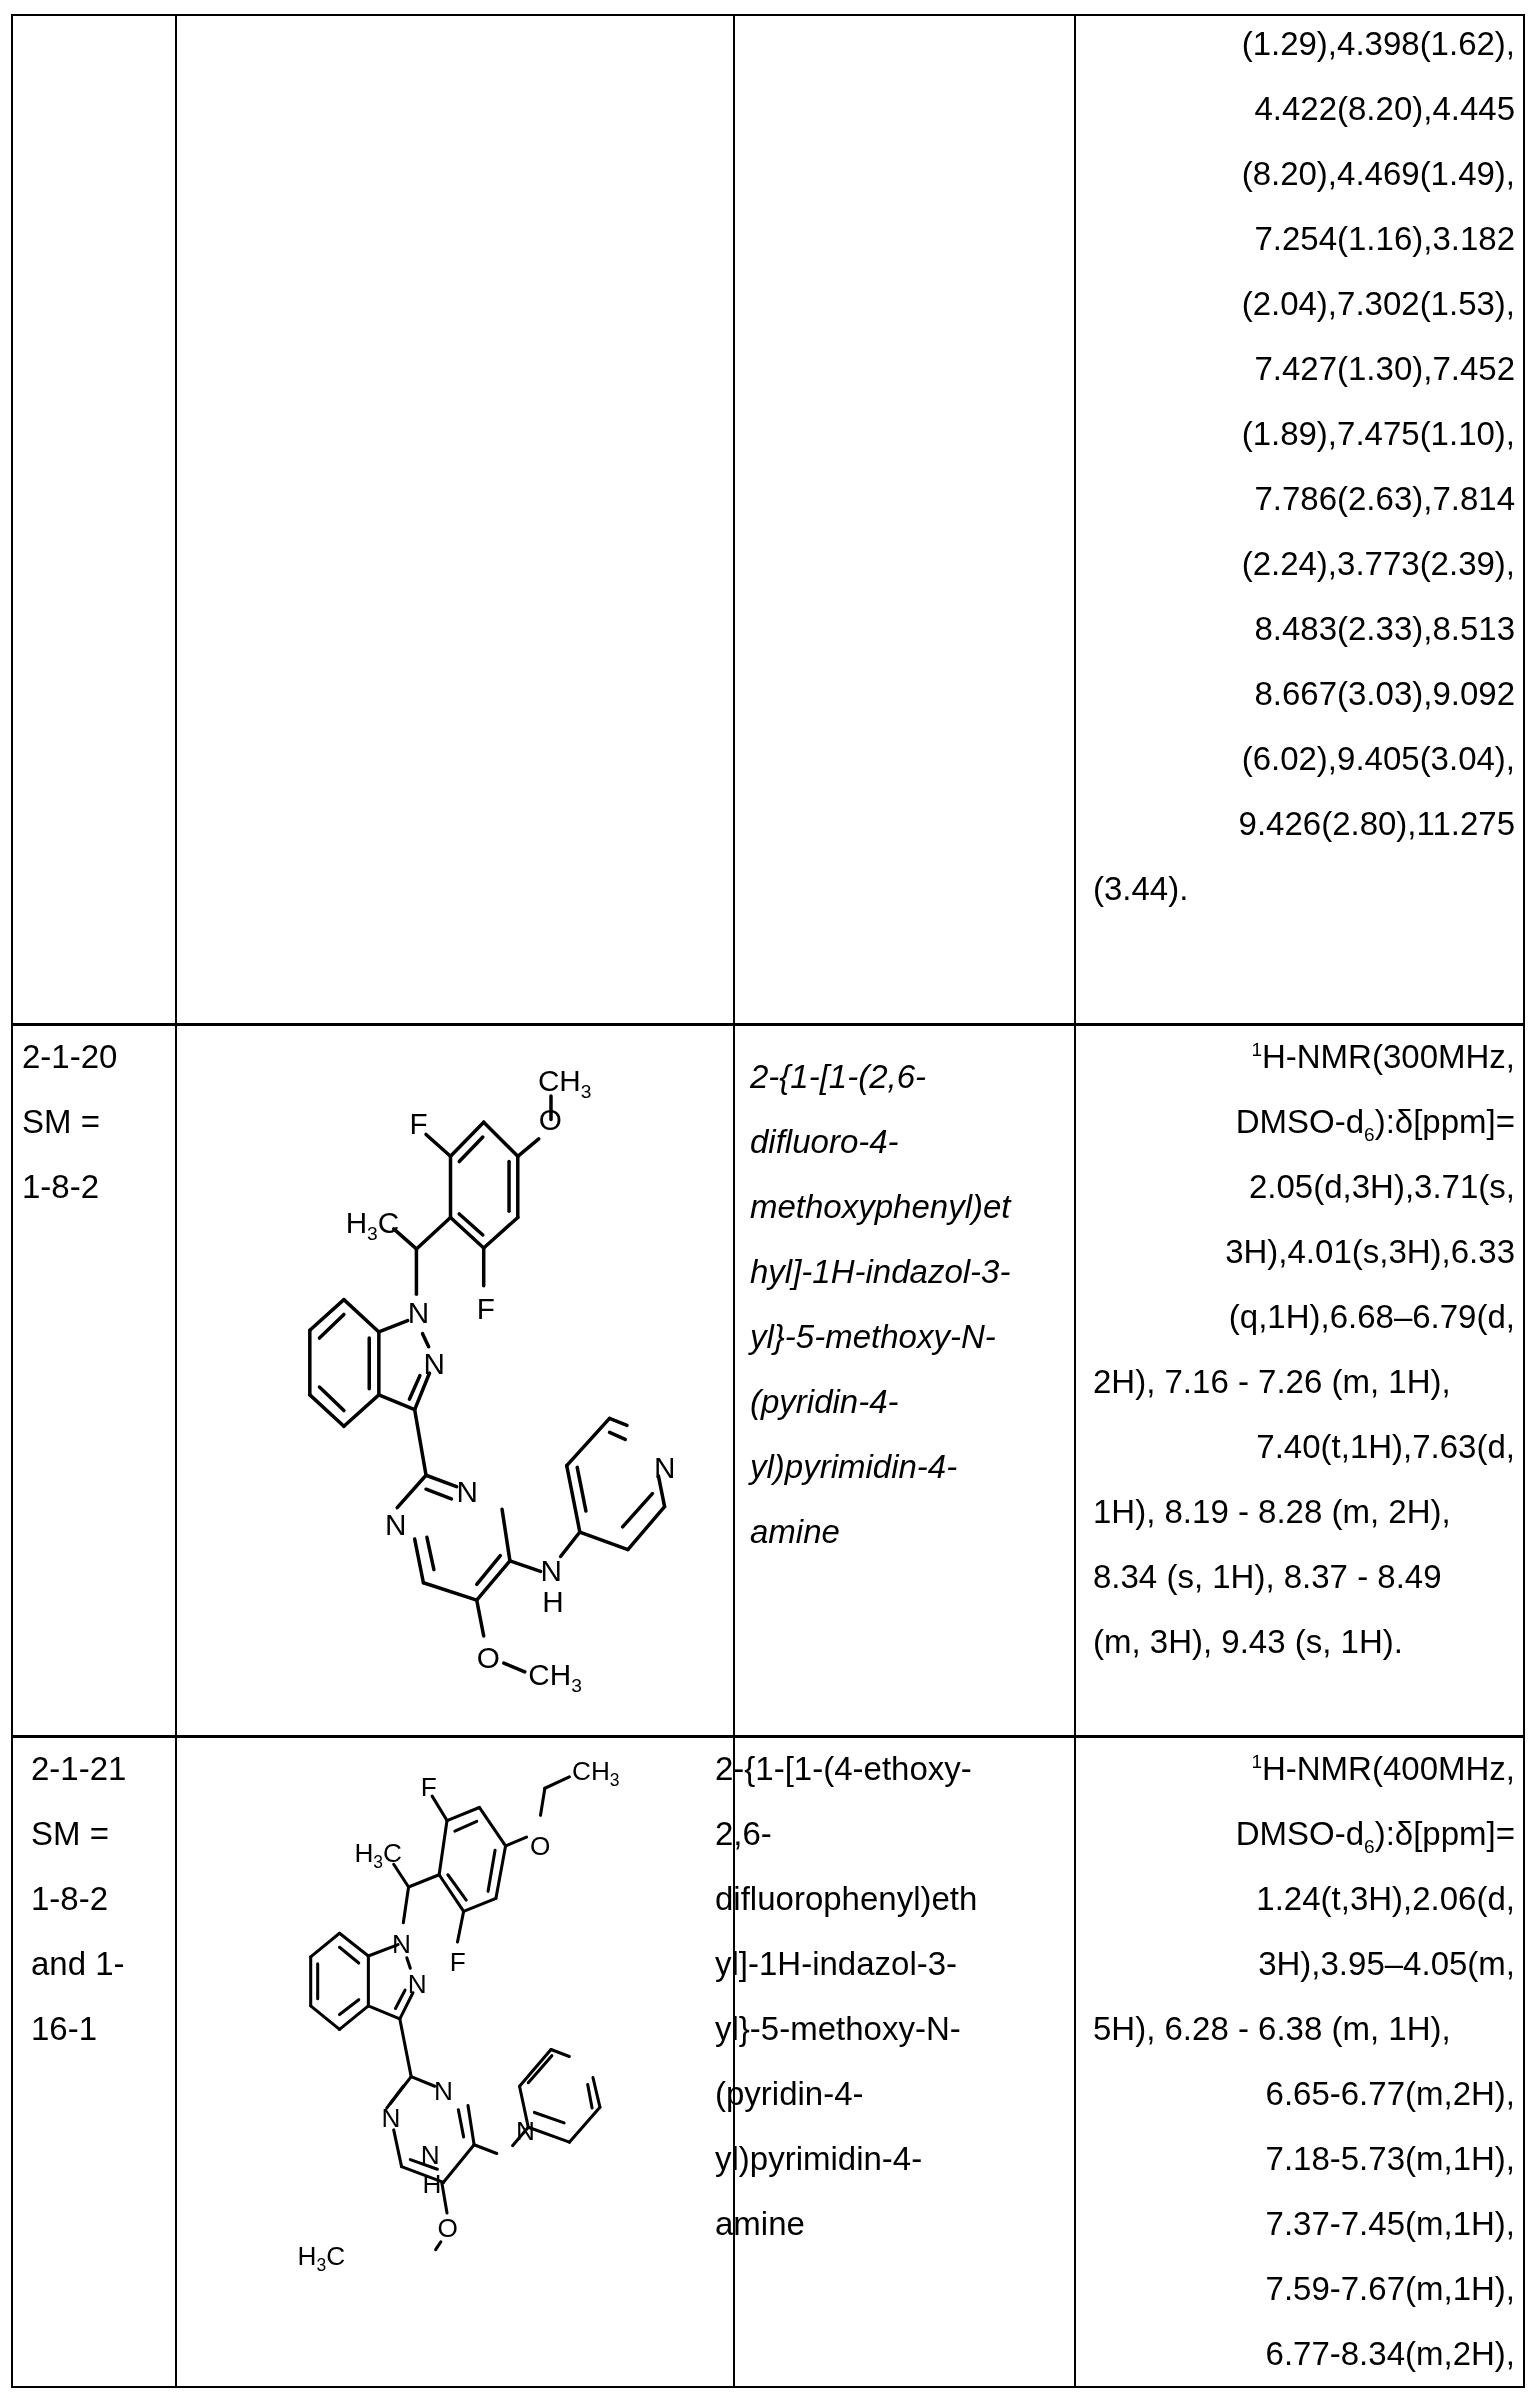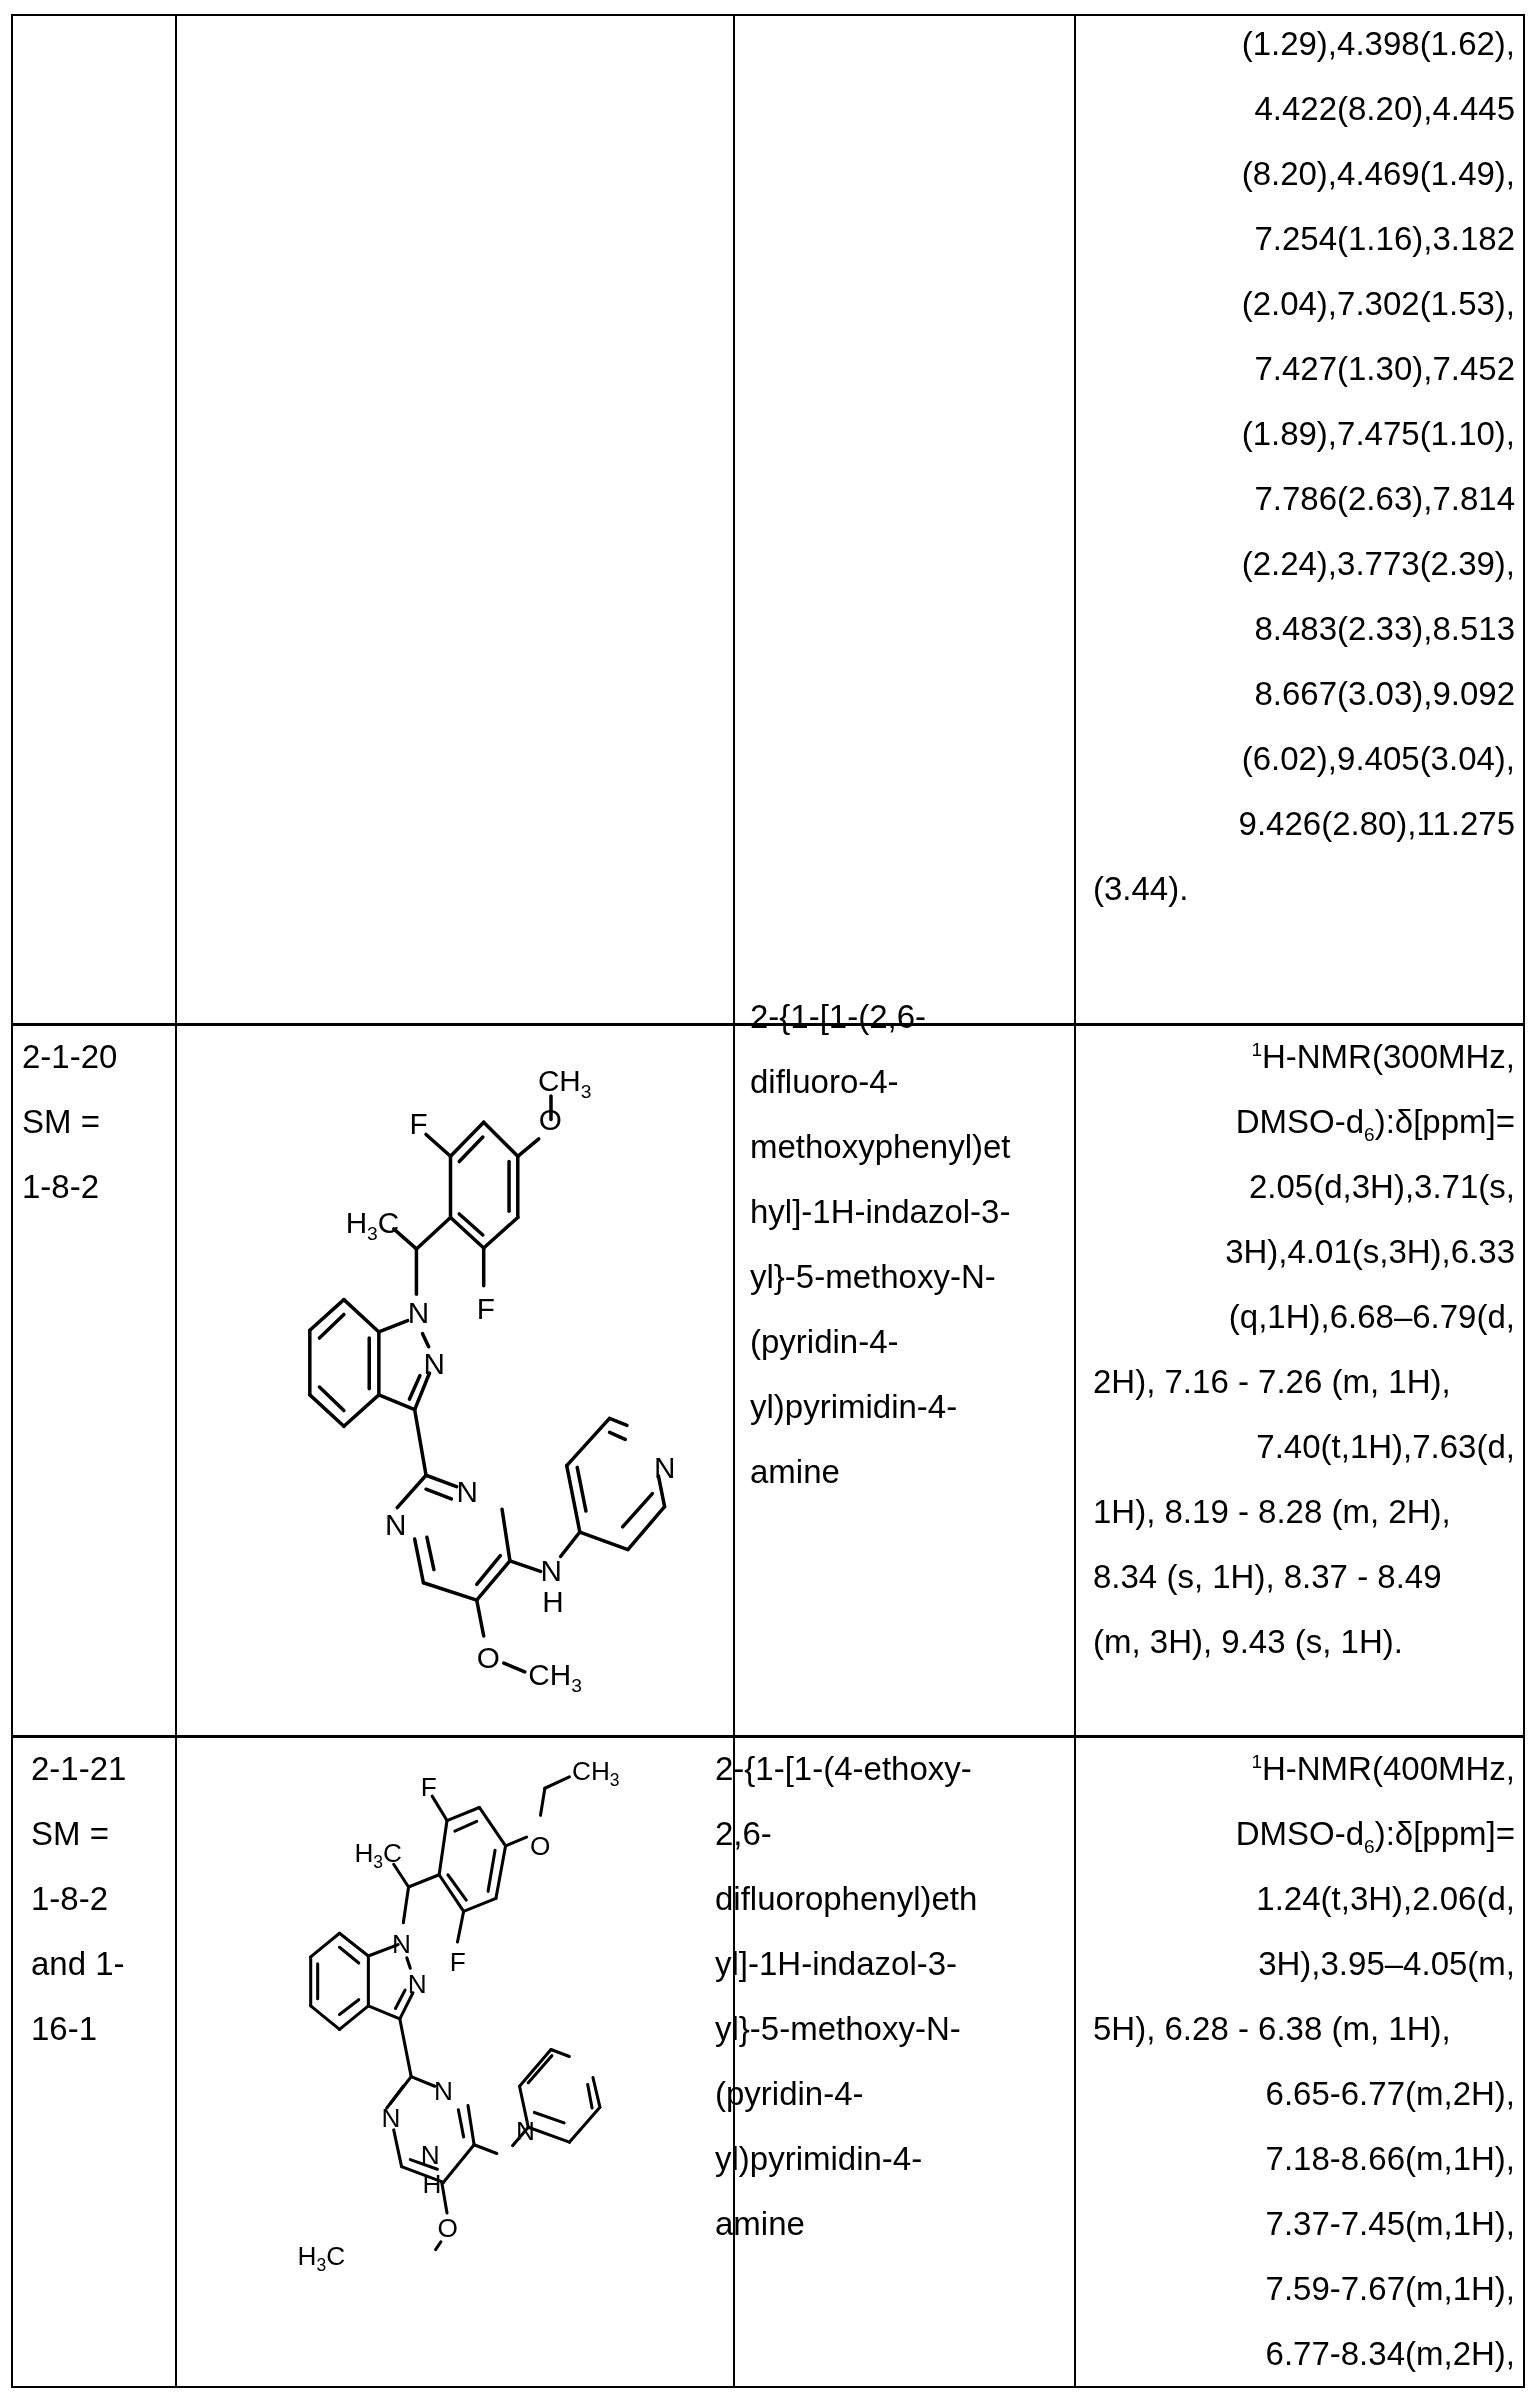--- a/index.html
+++ b/index.html
@@ -179,21 +179,21 @@
     <text x="522" y="1718">N</text>
     <text x="440" y="1755">N</text>
     <text x="748" y="1690">N</text>
     <text x="618" y="1808">N</text>
     <text x="620" y="1843">H</text>
     <text x="545" y="1908">O</text>
     <text x="604" y="1927">CH<tspan font-size="22" dy="8">3</tspan></text>
   </g>
 </svg>
 
-<div class="cell" style="left:750px; top:984px;" id="name1">
+<div class="cell" style="left:750px; top:1044px;font-style:italic;" id="name1">
     <span class="ln">2-{1-[1-(2,6-</span>
     <span class="ln">difluoro-4-</span>
     <span class="ln">methoxyphenyl)et</span>
     <span class="ln">hyl]-1H-indazol-3-</span>
     <span class="ln">yl}-5-methoxy-N-</span>
     <span class="ln">(pyridin-4-</span>
     <span class="ln">yl)pyrimidin-4-</span>
     <span class="ln">amine</span>
   </div>
 <div class="cell nmr" style="left:1093px; top:1024px;" id="nmr1">
@@ -372,21 +372,21 @@
     <div class="just">
       <span>6.65</span>
       <span>-</span>
       <span>6.77</span>
       <span>(m,</span>
       <span>2H),</span>
     </div>
     <div class="just">
       <span>7.18</span>
       <span>-</span>
-      <span>8.66</span>
+      <span>5.73</span>
       <span>(m,</span>
       <span>1H),</span>
     </div>
     <div class="just">
       <span>7.37</span>
       <span>-</span>
       <span>7.45</span>
       <span>(m,</span>
       <span>1H),</span>
     </div>

